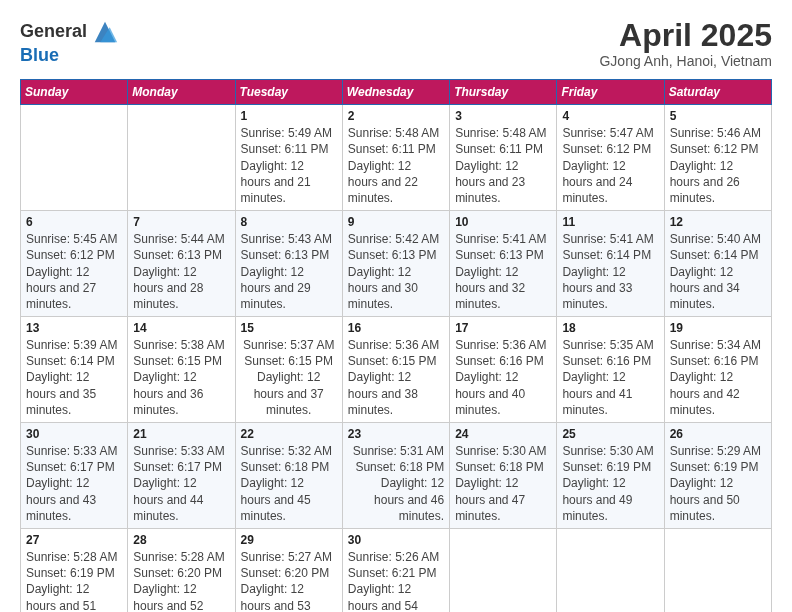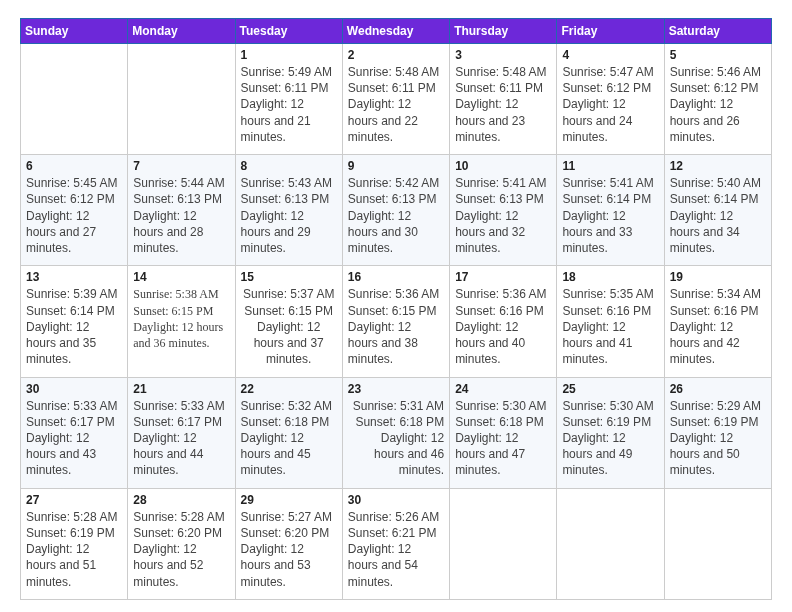--- a/index.html
+++ b/index.html
@@ -91,27 +91,48 @@
     .empty {
       background: #f9f9f9;
     }
     tr:nth-child(even) td {
       background: #f5f8fc;
     }
     tr:nth-child(odd) td {
       background: #fff;
     }
     .calendar thead tr th {
-      background: #6d28d9;
+      background: #be185d;
+      font-style: italic;
     }
   </style>
 </head>
 <body>
 
 <div class="page">
+  <div class="header">
+    <div class="logo">
+      <div>
+        <div style="display:flex;align-items:center;">
+          <span class="logo-text">General</span>
+          <svg class="logo-icon" viewBox="0 0 30 30" xmlns="http://www.w3.org/2000/svg">
+            <polygon points="4,26 15,4 26,26" fill="#1a6db5" opacity="0.85"></polygon>
+            <polygon points="10,26 20,10 28,26" fill="#3399dd" opacity="0.7"></polygon>
+          </svg>
+        </div>
+        <div style="display:flex;align-items:center;">
+          <span class="logo-text" style="color:#1a6db5;">Blue</span>
+        </div>
+      </div>
+    </div>
+    <div class="title-area">
+      <div class="month-title">April 2025</div>
+      <div class="subtitle">GJong Anh, Hanoi, Vietnam</div>
+    </div>
+  </div>
 
   <table class="calendar" id="cal-table">
     <thead>
       <tr id="header-row">
           <th>Sunday</th>
           <th>Monday</th>
           <th>Tuesday</th>
           <th>Wednesday</th>
           <th>Thursday</th>
           <th>Friday</th>
@@ -199,21 +220,21 @@
         </tr>
         <tr>
           <td>
             <span class="day-number">13</span>
             <div class="day-info" style="white-space: pre-line;">Sunrise: 5:39 AM
 Sunset: 6:14 PM
 Daylight: 12 hours and 35 minutes.</div>
           </td>
           <td>
             <span class="day-number">14</span>
-            <div class="day-info" style="white-space: pre-line; font-family: Liberation Serif, serif;">Sunrise: 5:38 AM
+            <div class="day-info" style="white-space: pre-line;">Sunrise: 5:38 AM
 Sunset: 6:15 PM
 Daylight: 12 hours and 36 minutes.</div>
           </td>
           <td>
             <span class="day-number">15</span>
             <div class="day-info" style="white-space: pre-line; text-align: center;">Sunrise: 5:37 AM
 Sunset: 6:15 PM
 Daylight: 12 hours and 37 minutes.</div>
           </td>
           <td>

